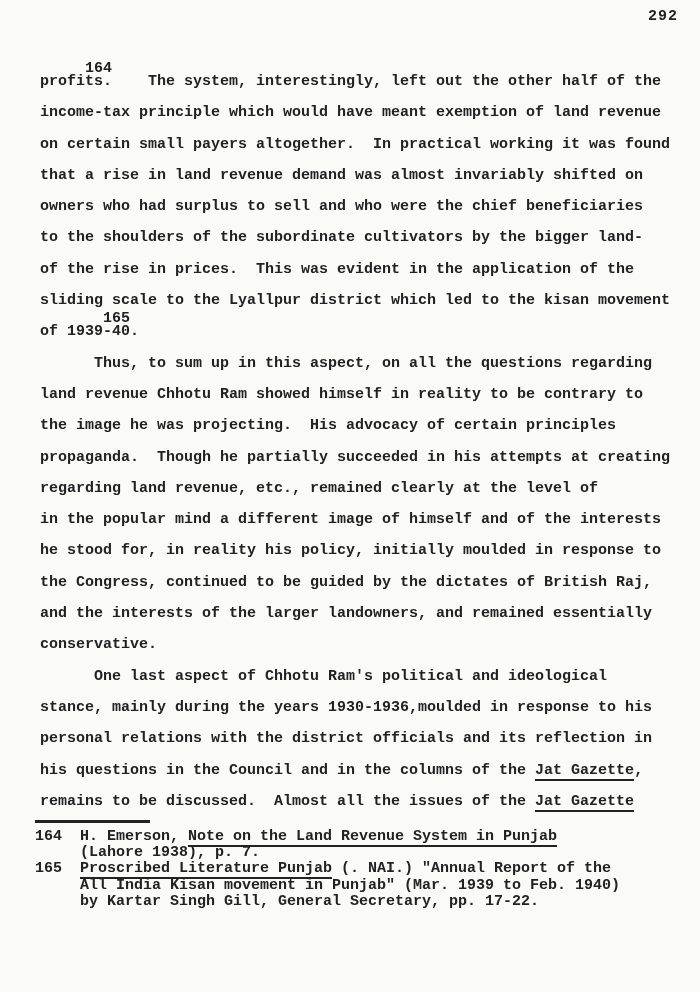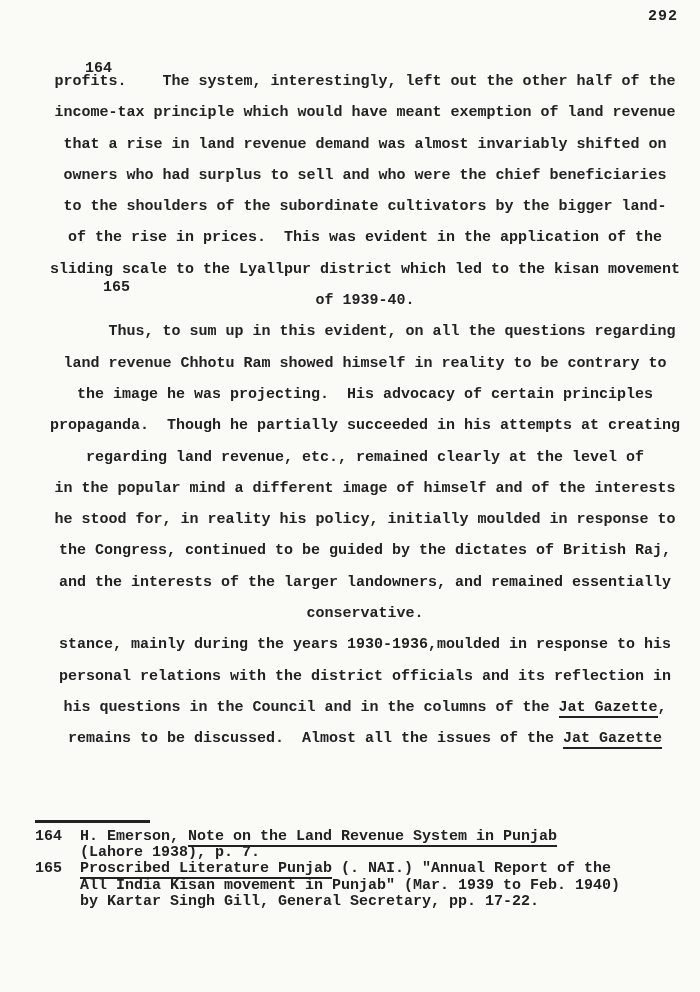--- a/index.html
+++ b/index.html
@@ -41,21 +41,20 @@
     width: 650px;
   }
   .line {
     position: relative;
     white-space: pre;
     font-size: 15px;
   }
   .body-line {
     height: 31.3px;
     line-height: 31.3px;
-    text-align: center;
   }
   .fn-line {
     height: 16.2px;
     line-height: 16.2px;
   }
   .sup {
     position: absolute;
     top: -5px;
     line-height: 15px;
     font-size: 15px;
@@ -73,36 +72,38 @@
 </style>
 </head>
 <body style="background: rgb(250, 250, 247);">
 
 <div class="paper" style="background: rgb(250, 250, 247); color: rgb(34, 34, 34);">
   <div class="pageno">292</div>
 
   <div class="body-block" id="body-lines">
       <div class="line body-line"><span class="sup" style="left: 45.036px;">164</span><span>profits.    The system, interestingly, left out the other half of the</span></div>
       <div class="line body-line"><span>income-tax principle which would have meant exemption of land revenue</span></div>
+      <div class="line body-line"><span>on certain small payers altogether.  In practical working it was found</span></div>
       <div class="line body-line"><span>that a rise in land revenue demand was almost invariably shifted on</span></div>
       <div class="line body-line"><span>owners who had surplus to sell and who were the chief beneficiaries</span></div>
       <div class="line body-line"><span>to the shoulders of the subordinate cultivators by the bigger land-</span></div>
       <div class="line body-line"><span>of the rise in prices.  This was evident in the application of the</span></div>
       <div class="line body-line"><span>sliding scale to the Lyallpur district which led to the kisan movement</span></div>
       <div class="line body-line"><span class="sup" style="left: 63.0504px;">165</span><span>of 1939-40.</span></div>
-      <div class="line body-line"><span>      Thus, to sum up in this evident, on all the questions regarding</span></div>
+      <div class="line body-line"><span>      Thus, to sum up in this aspect, on all the questions regarding</span></div>
       <div class="line body-line"><span>land revenue Chhotu Ram showed himself in reality to be contrary to</span></div>
       <div class="line body-line"><span>the image he was projecting.  His advocacy of certain principles</span></div>
       <div class="line body-line"><span>propaganda.  Though he partially succeeded in his attempts at creating</span></div>
       <div class="line body-line"><span>regarding land revenue, etc., remained clearly at the level of</span></div>
       <div class="line body-line"><span>in the popular mind a different image of himself and of the interests</span></div>
       <div class="line body-line"><span>he stood for, in reality his policy, initially moulded in response to</span></div>
       <div class="line body-line"><span>the Congress, continued to be guided by the dictates of British Raj,</span></div>
       <div class="line body-line"><span>and the interests of the larger landowners, and remained essentially</span></div>
       <div class="line body-line"><span>conservative.</span></div>
+      <div class="line body-line"><span>      One last aspect of Chhotu Ram's political and ideological</span></div>
       <div class="line body-line"><span>stance, mainly during the years 1930-1936,moulded in response to his</span></div>
       <div class="line body-line"><span>personal relations with the district officials and its reflection in</span></div>
       <div class="line body-line"><span>his questions in the Council and in the columns of the </span><span class="u">Jat Gazette</span><span>,</span></div>
       <div class="line body-line"><span>remains to be discussed.  Almost all the issues of the </span><span class="u">Jat Gazette</span></div>
     </div>
 
   <div class="fn-rule" style="background: rgb(34, 34, 34);"></div>
 
   <div class="fn-block" id="footnote-lines">
       <div class="line fn-line"><span>164  H. Emerson, </span><span class="u">Note on the Land Revenue System in Punjab</span></div>

